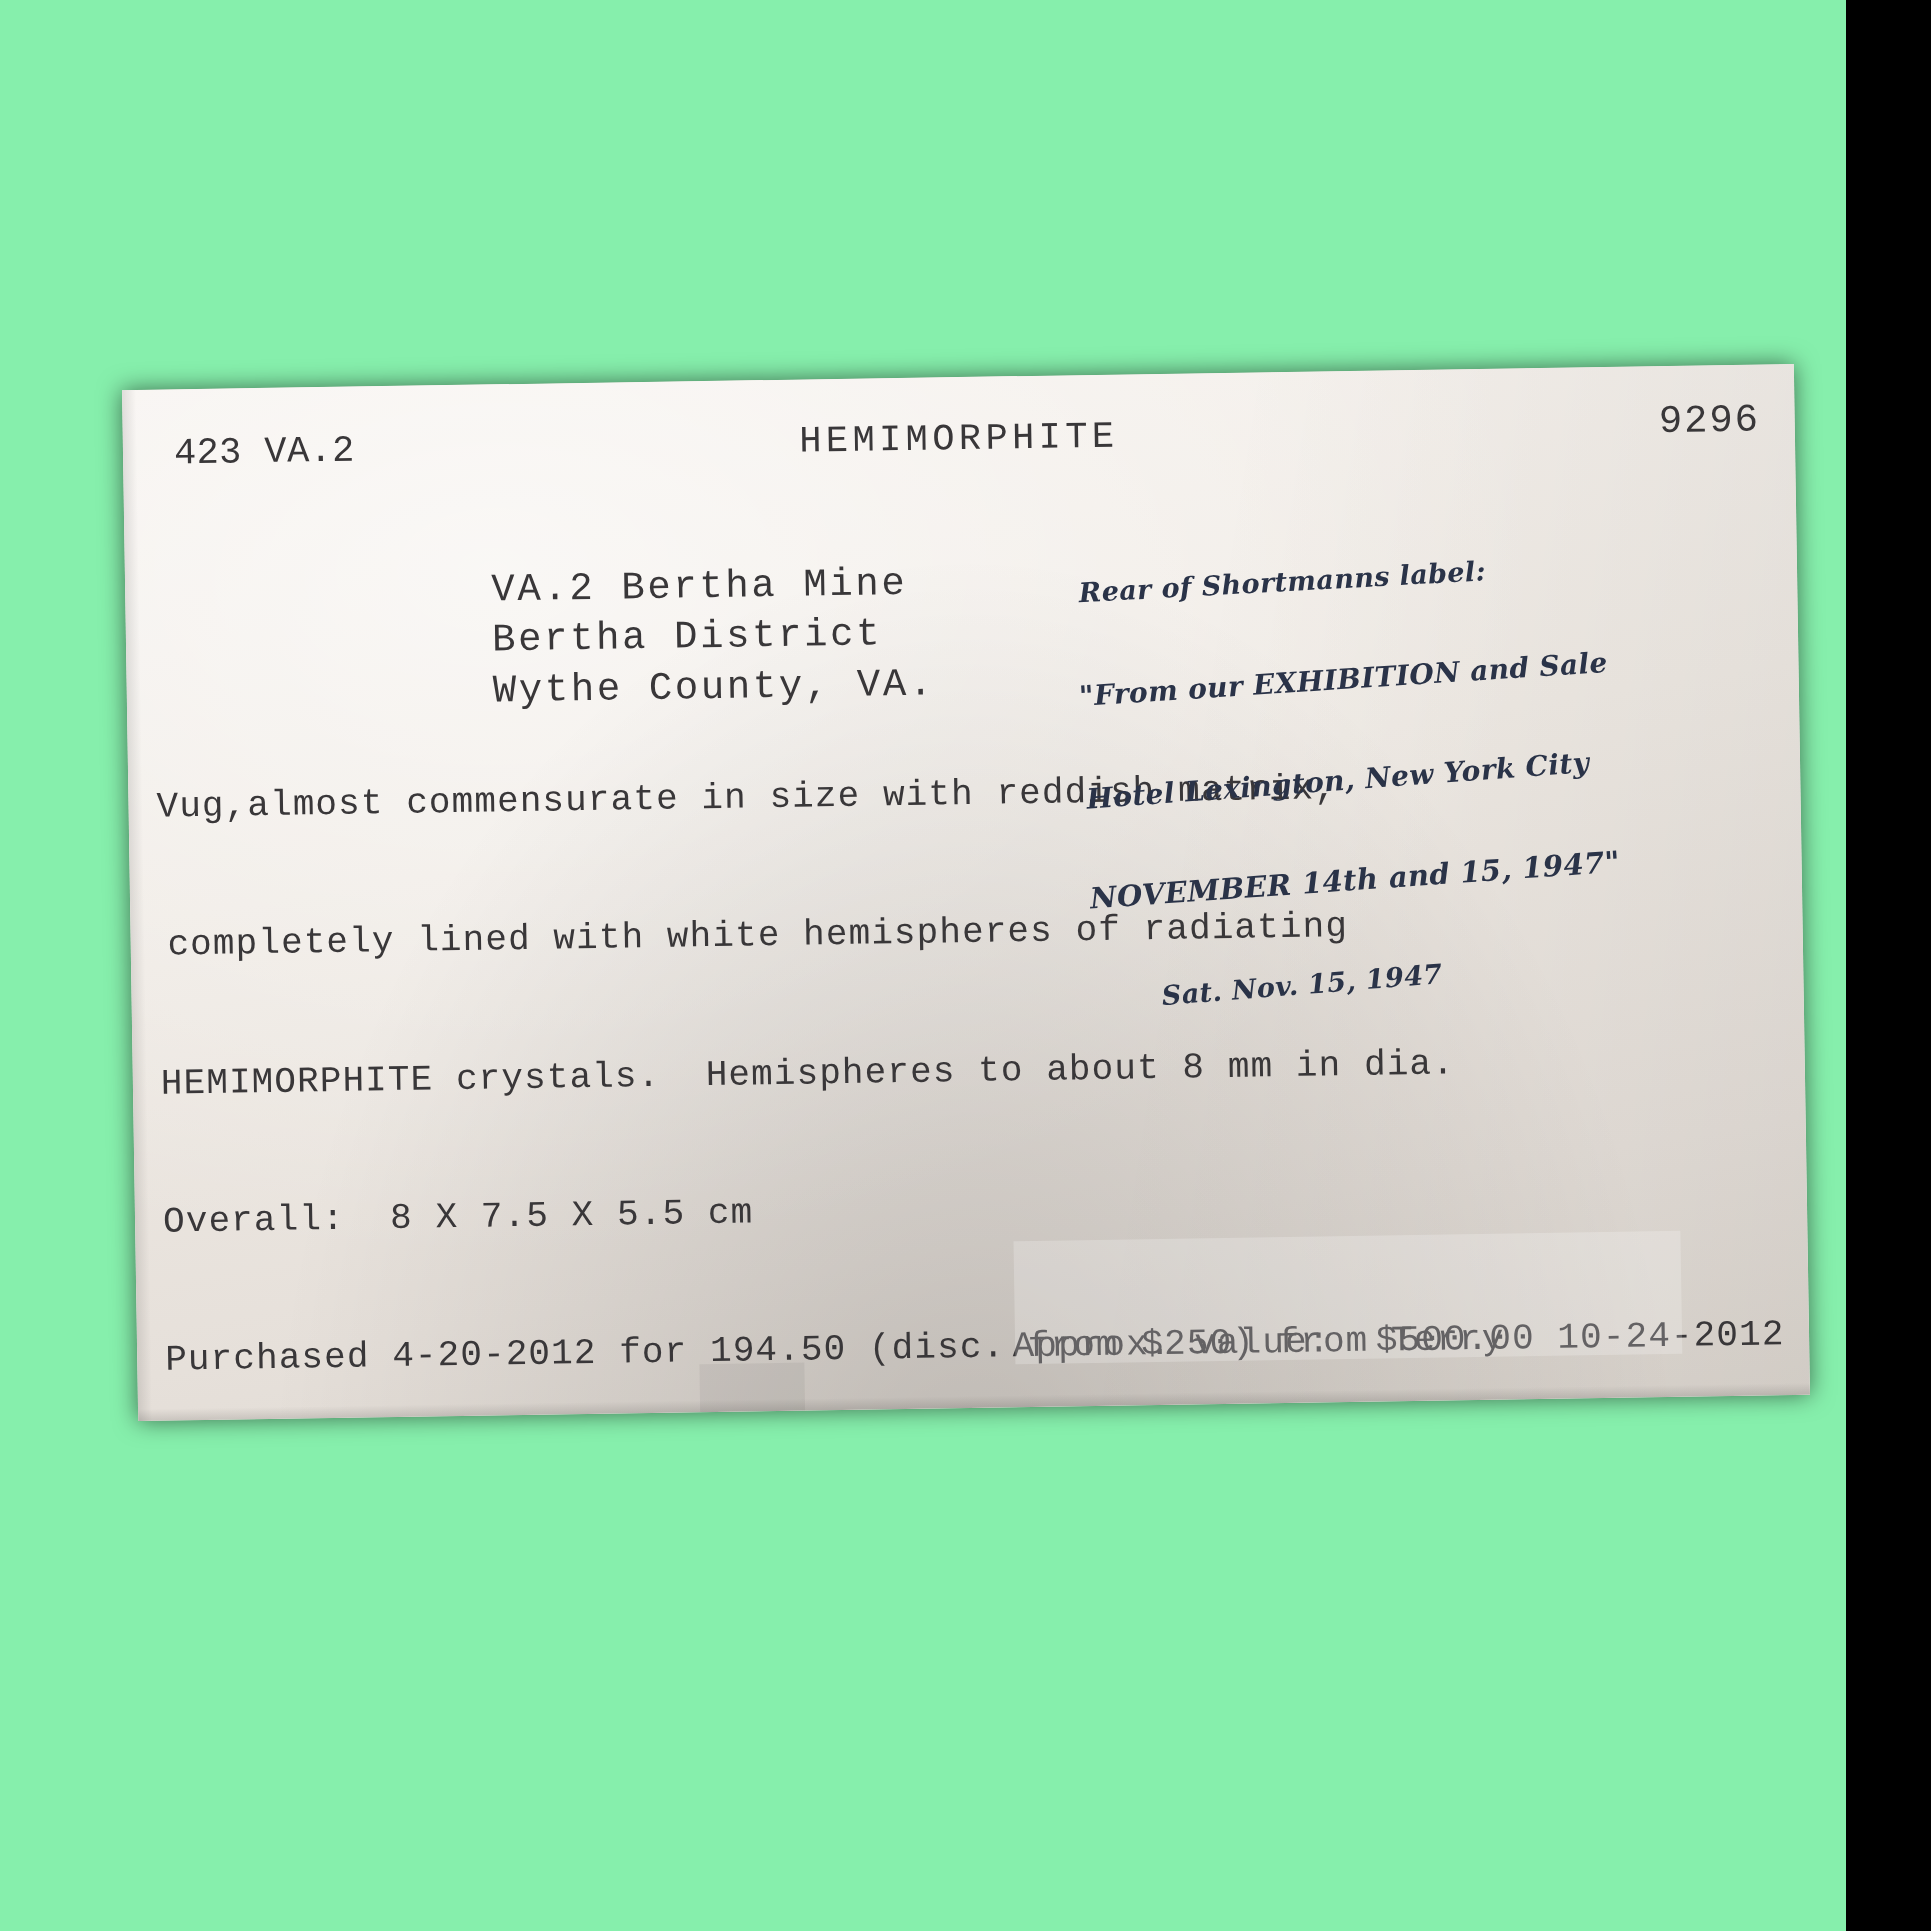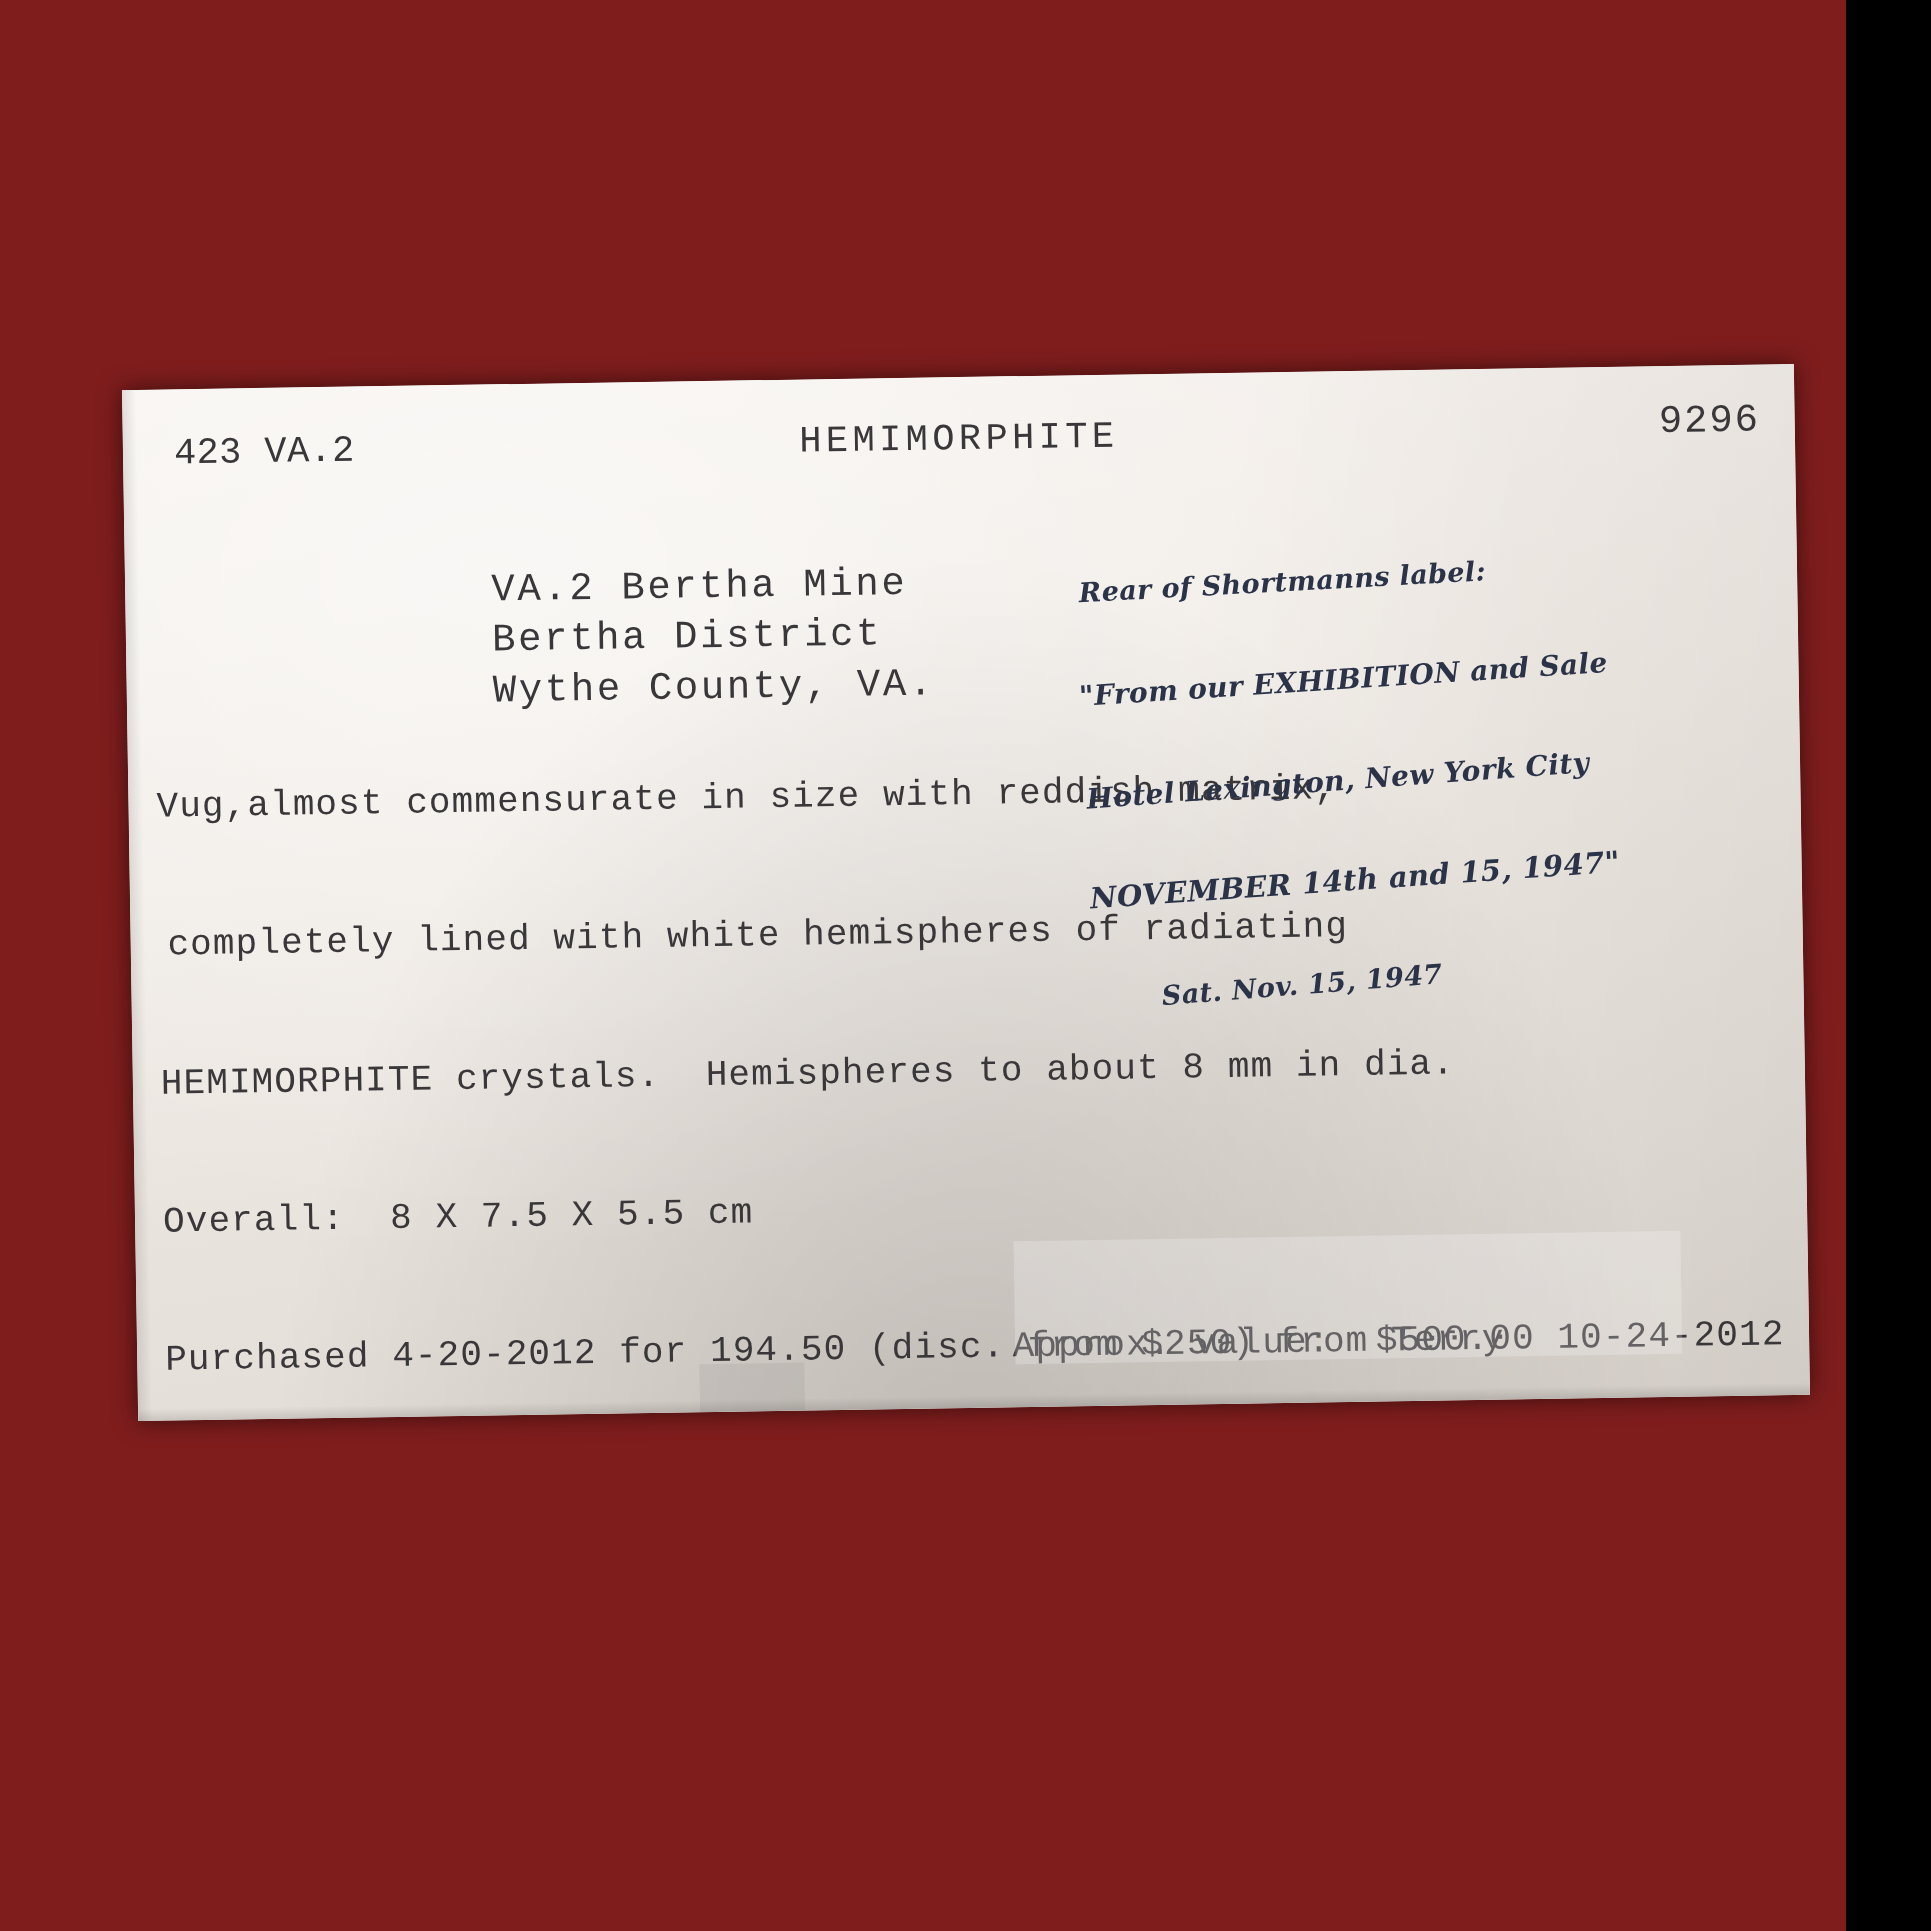--- a/index.html
+++ b/index.html
@@ -10,21 +10,21 @@
     height: 1931px;
     overflow: hidden;
   }
   body {
     font-family: "Liberation Mono", "DejaVu Sans Mono", monospace;
   }
   .stage {
     position: relative;
     width: 1846px;
     height: 1931px;
-    background: #7f1d1d;
+    background: #86efac;
   }
 
   
   .card {
     position: absolute;
     left: 130px;
     top: 377px;
     width: 1672px;
     height: 1031px;
     background: #f0ece7;

